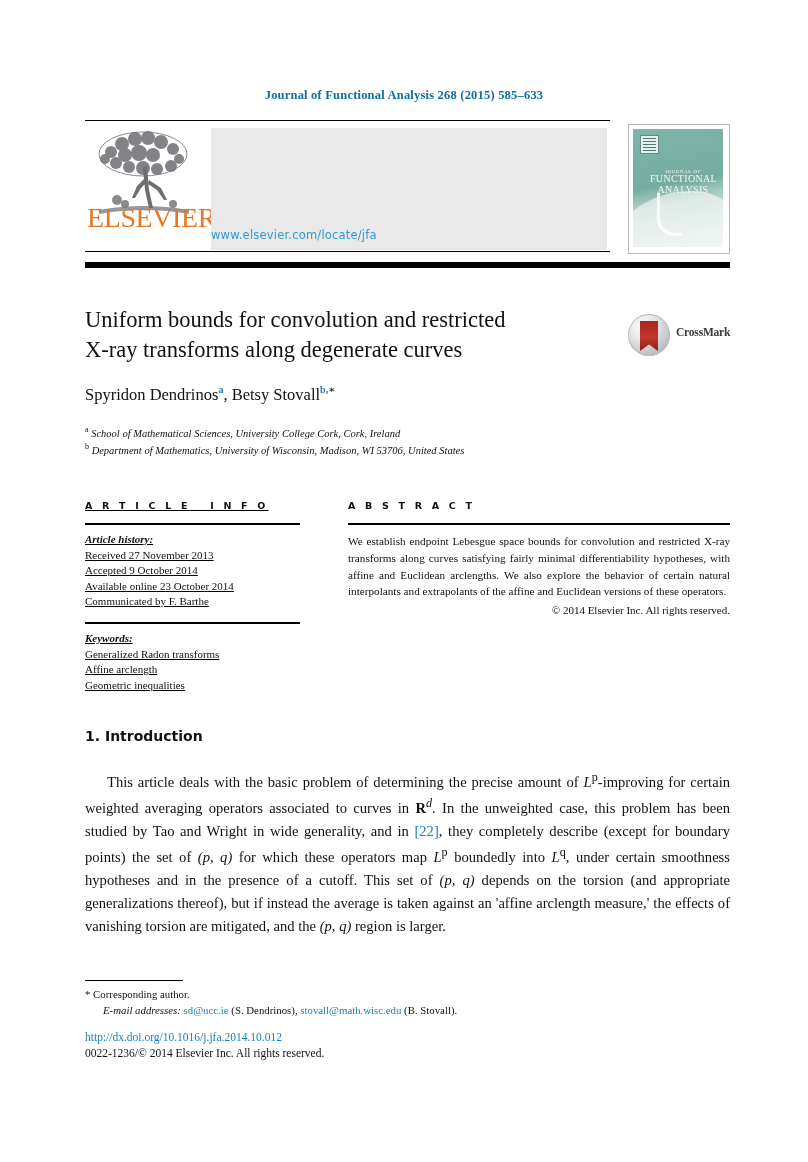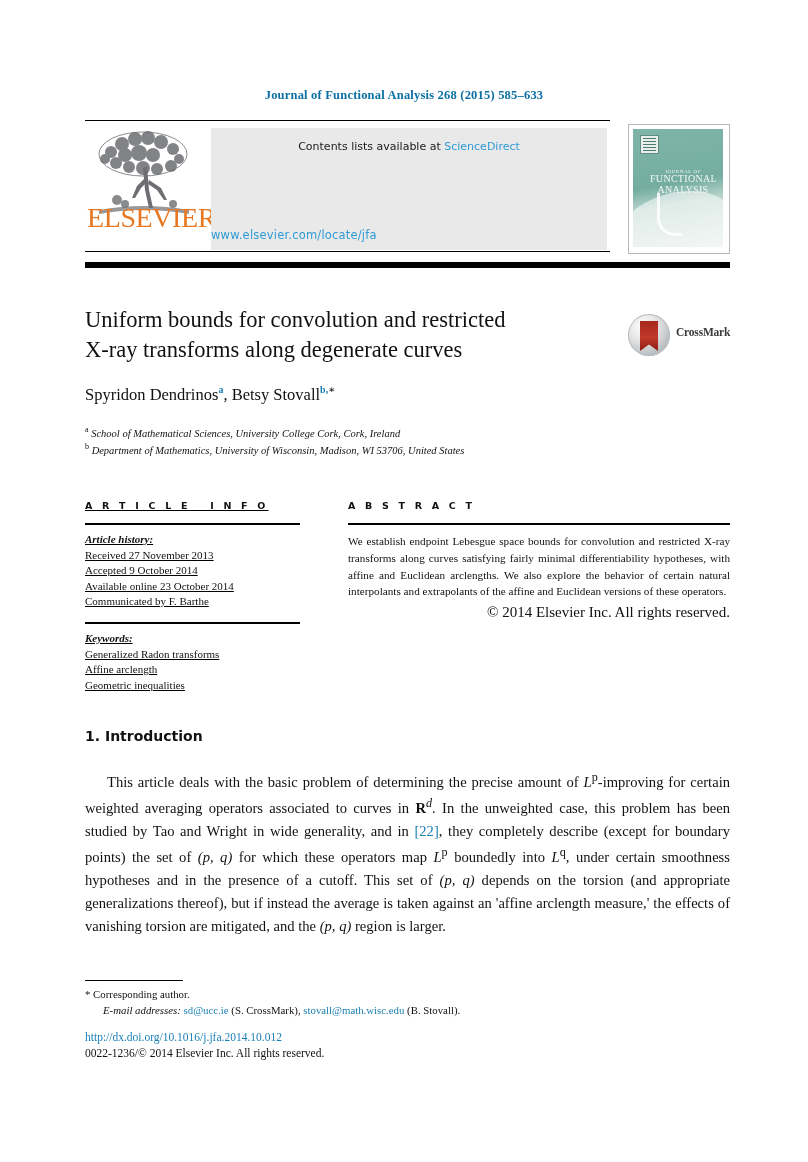--- a/index.html
+++ b/index.html
@@ -295,21 +295,21 @@
   }
   .abs-text {
     margin-top: 8px;
     font-size: 11.2px;
     line-height: 1.5;
     text-align: justify;
     color: #111;
   }
   .abs-copy {
     margin-top: 4px;
-    font-size: 15px;
+    font-size: 11px;
     text-align: right;
     color: #111;
   }
 
   
   .sec-title {
     position: absolute;
     left: 85px; top: 728px;
     font-family: "DejaVu Sans", sans-serif;
     font-size: 14px;
@@ -400,24 +400,20 @@
           <path d="M8 82 Q52 74 98 82 L98 86 Q52 78 8 86 Z" opacity="0.7"></path>
           <circle cx="26" cy="72" r="5" opacity="0.8"></circle>
           <circle cx="34" cy="76" r="4" opacity="0.8"></circle>
           <circle cx="82" cy="76" r="4" opacity="0.8"></circle>
         </g>
       </svg>
       <div class="wordmark">ELSEVIER</div>
     </div>
 
     <div class="sd-panel">
-      <div class="sd-line1">
-        <span>Contents lists available at</span>
-        <span class="sd-link">ScienceDirect</span>
-      </div>
       <div class="sd-line3">www.elsevier.com/locate/jfa</div>
     </div>
 
     <div class="cover">
       <div class="cover-inner">
         <div class="cover-emblem"></div>
         <div class="cover-swoosh"></div>
         <div class="cover-hook"></div>
         <div class="cover-txt">
           <span class="t1">JOURNAL OF</span>
@@ -487,21 +483,21 @@
 
   <div class="foot-rule"></div>
   <div class="footnote">
     <div>
       <span>*</span>
       <span>Corresponding author.</span>
     </div>
     <div class="indent">
       <span class="lbl">E-mail addresses:</span>
       <span class="link">sd@ucc.ie</span>
-      <span>(S. CrossMark),</span>
+      <span>(S. Dendrinos),</span>
       <span class="link">stovall@math.wisc.edu</span>
       <span>(B. Stovall).</span>
     </div>
   </div>
 
   <div class="doi">http://dx.doi.org/10.1016/j.jfa.2014.10.012</div>
   <div class="issn">0022-1236/© 2014 Elsevier Inc. All rights reserved.</div>
 
 </div>
 

